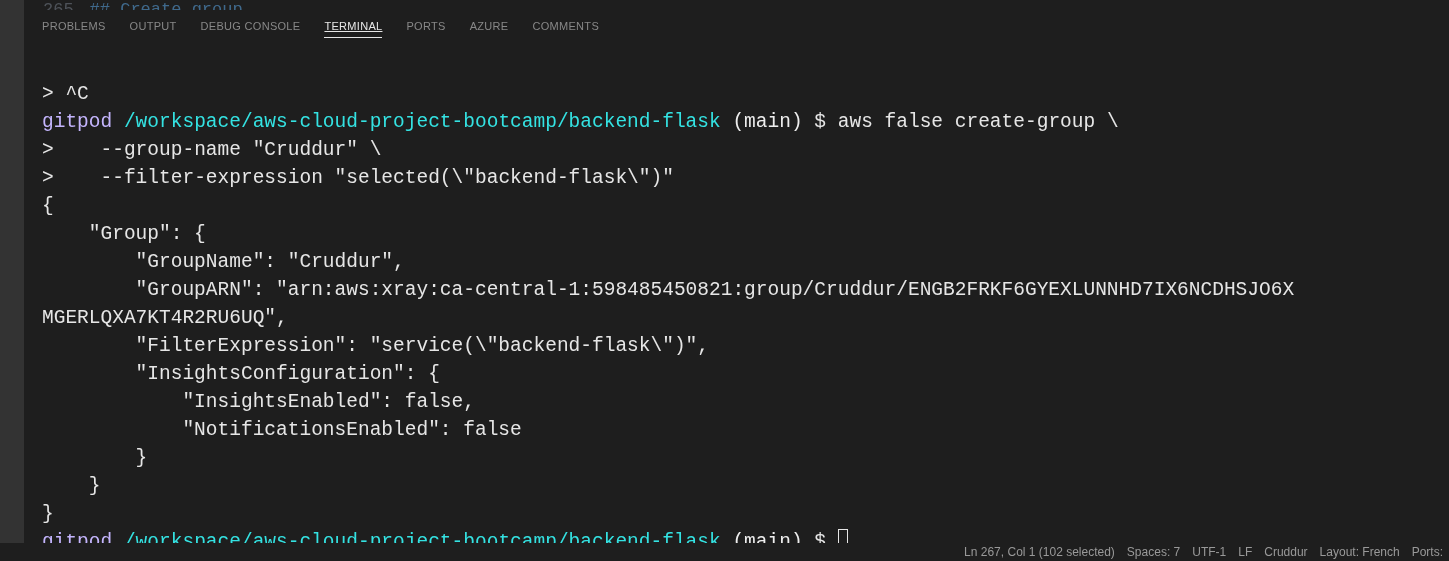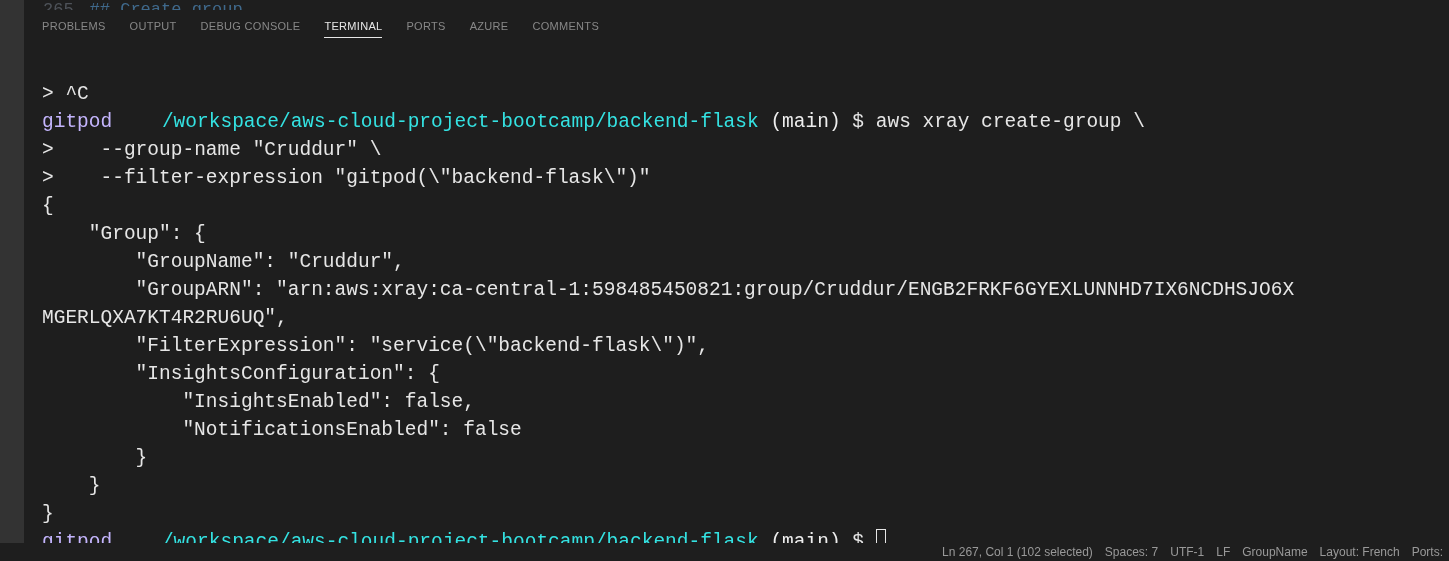--- a/index.html
+++ b/index.html
@@ -58,20 +58,21 @@
       border-bottom: 0;
     }
     .panel-tab {
       text-transform: uppercase;
       cursor: pointer;
       padding: 4px 0 6px 0;
       position: relative;
     }
     .panel-tab.active {
       color: #e7e7e7;
+      text-decoration: underline;
     }
     .panel-tab.active::after {
       content: "";
       position: absolute;
       bottom: 0;
       left: 0;
       right: 0;
       height: 1px;
       background: #e7e7e7;
     }
@@ -79,21 +80,21 @@
       flex: 1;
       padding: 40px 18px 10px 18px;
       font-family: "Consolas", "Courier New", monospace;
       font-size: 19.5px;
       line-height: 28px;
       color: #e6e6e6;
       white-space: pre;
       overflow: hidden;
     }
     .t-green { color: #c4b5fd; }
-    .t-cyan  { color: #34e2e2; margin-left: 38px; }
+    .t-cyan  { color: #34e2e2; }
     .t-white { color: #eeeeee; }
     .cursor {
       display: inline-block;
       width: 10px;
       height: 20px;
       border: 1px solid #e6e6e6;
       vertical-align: -2px;
     }
     .status-bar {
       position: absolute;
@@ -126,39 +127,39 @@
     <span class="panel-tab">PROBLEMS</span>
     <span class="panel-tab">OUTPUT</span>
     <span class="panel-tab">DEBUG CONSOLE</span>
     <span class="panel-tab active">TERMINAL</span>
     <span class="panel-tab">PORTS</span>
     <span class="panel-tab">AZURE</span>
     <span class="panel-tab">COMMENTS</span>
   </div>
 
   <div class="terminal-body"><span><span>&gt; </span><span>^C</span></span>
-<span><span class="t-green">gitpod</span><span class="t-cyan"> /workspace/aws-cloud-project-bootcamp/backend-flask</span><span class="t-white"> (main) </span><span>$ </span><span>aws xray create-group \</span></span>
+<span><span class="t-green">gitpod</span><span class="t-cyan"> /workspace/aws-cloud-project-bootcamp/backend-flask</span><span class="t-white"> (main) </span><span>$ </span><span>aws false create-group \</span></span>
 <span><span>&gt;    </span><span>--group-name "Cruddur" \</span></span>
-<span><span>&gt;    </span><span>--filter-expression "gitpod(\"backend-flask\")"</span></span>
+<span><span>&gt;    </span><span>--filter-expression "selected(\"backend-flask\")"</span></span>
 <span>{</span>
 <span>    "Group": {</span>
 <span>        "GroupName": "Cruddur",</span>
 <span>        "GroupARN": "arn:aws:xray:ca-central-1:598485450821:group/Cruddur/ENGB2FRKF6GYEXLUNNHD7IX6NCDHSJO6X</span>
 <span>MGERLQXA7KT4R2RU6UQ",</span>
 <span>        "FilterExpression": "service(\"backend-flask\")",</span>
 <span>        "InsightsConfiguration": {</span>
 <span>            "InsightsEnabled": false,</span>
 <span>            "NotificationsEnabled": false</span>
 <span>        }</span>
 <span>    }</span>
 <span>}</span>
 <span><span class="t-green">gitpod</span><span class="t-cyan"> /workspace/aws-cloud-project-bootcamp/backend-flask</span><span class="t-white"> (main) </span><span>$ </span><span class="cursor"></span></span></div>
 </div>
 
 <div class="status-bar">
   <span class="status-item">Ln 267, Col 1 (102 selected)</span>
   <span class="status-item">Spaces: 7</span>
   <span class="status-item">UTF-1</span>
   <span class="status-item">LF</span>
-  <span class="status-item">GroupName</span>
+  <span class="status-item">Cruddur</span>
   <span class="status-item">Layout: French</span>
   <span class="status-item">Ports:</span>
 </div>
 
 </body></html>

